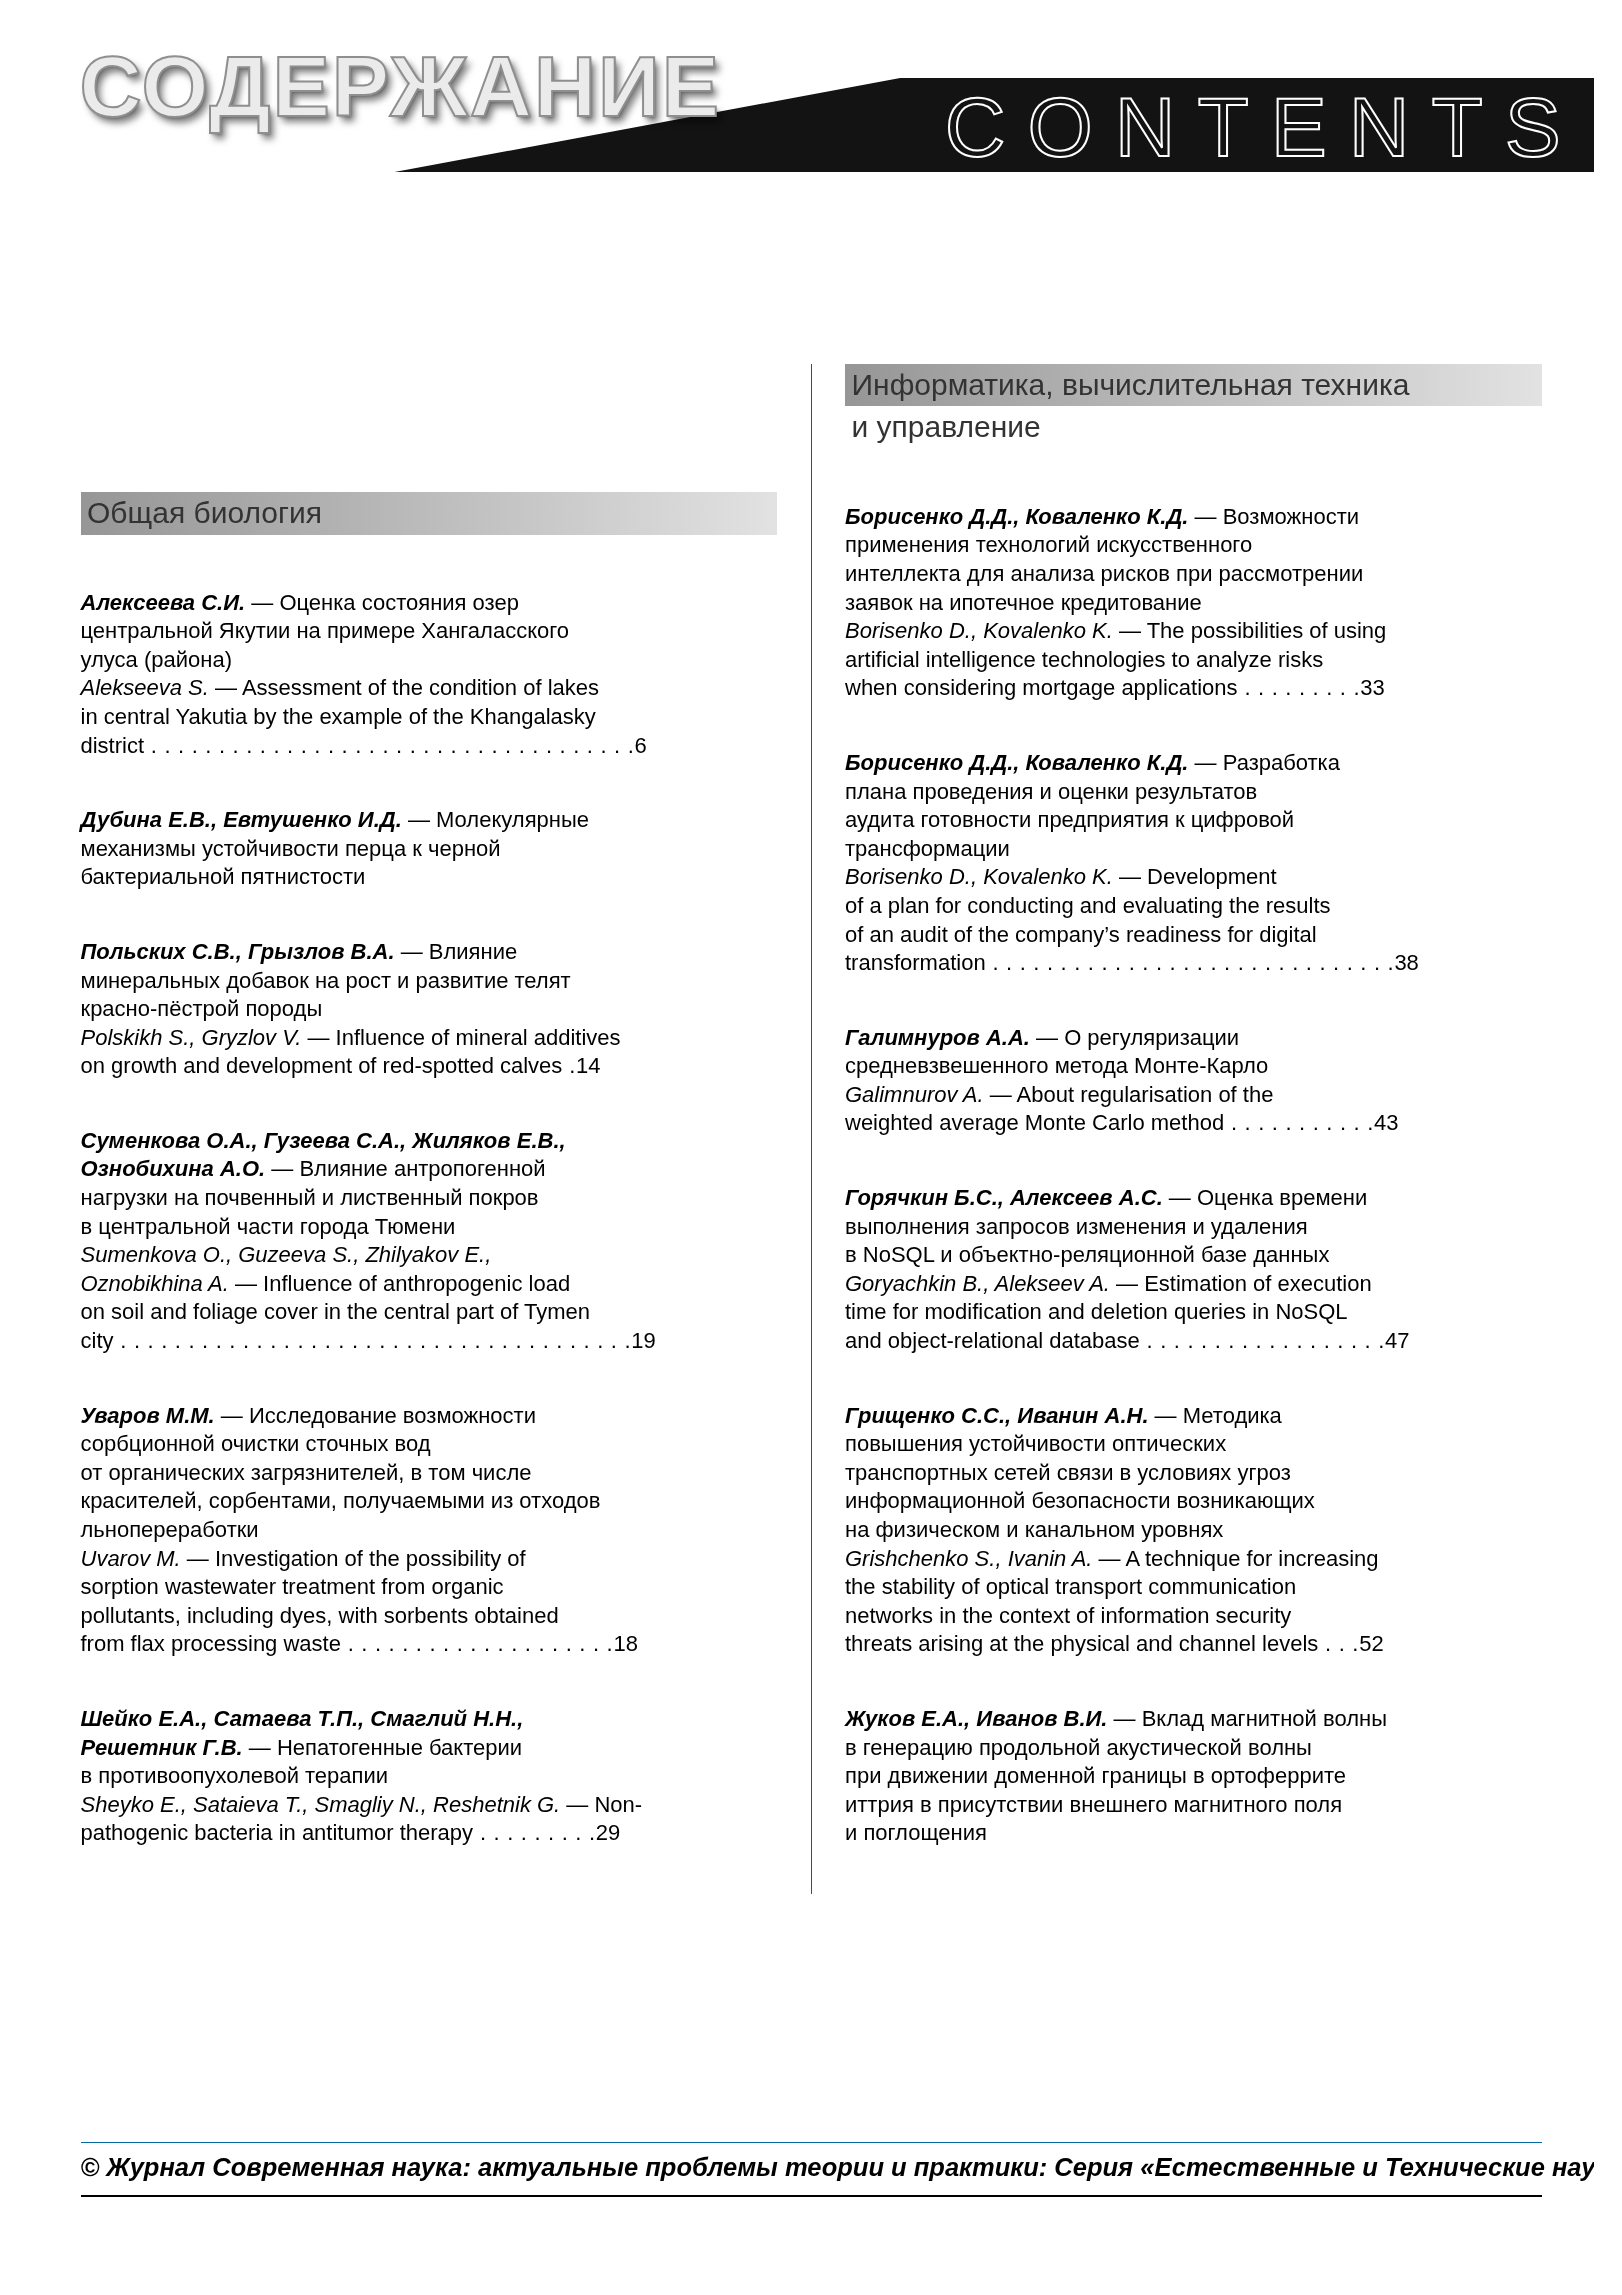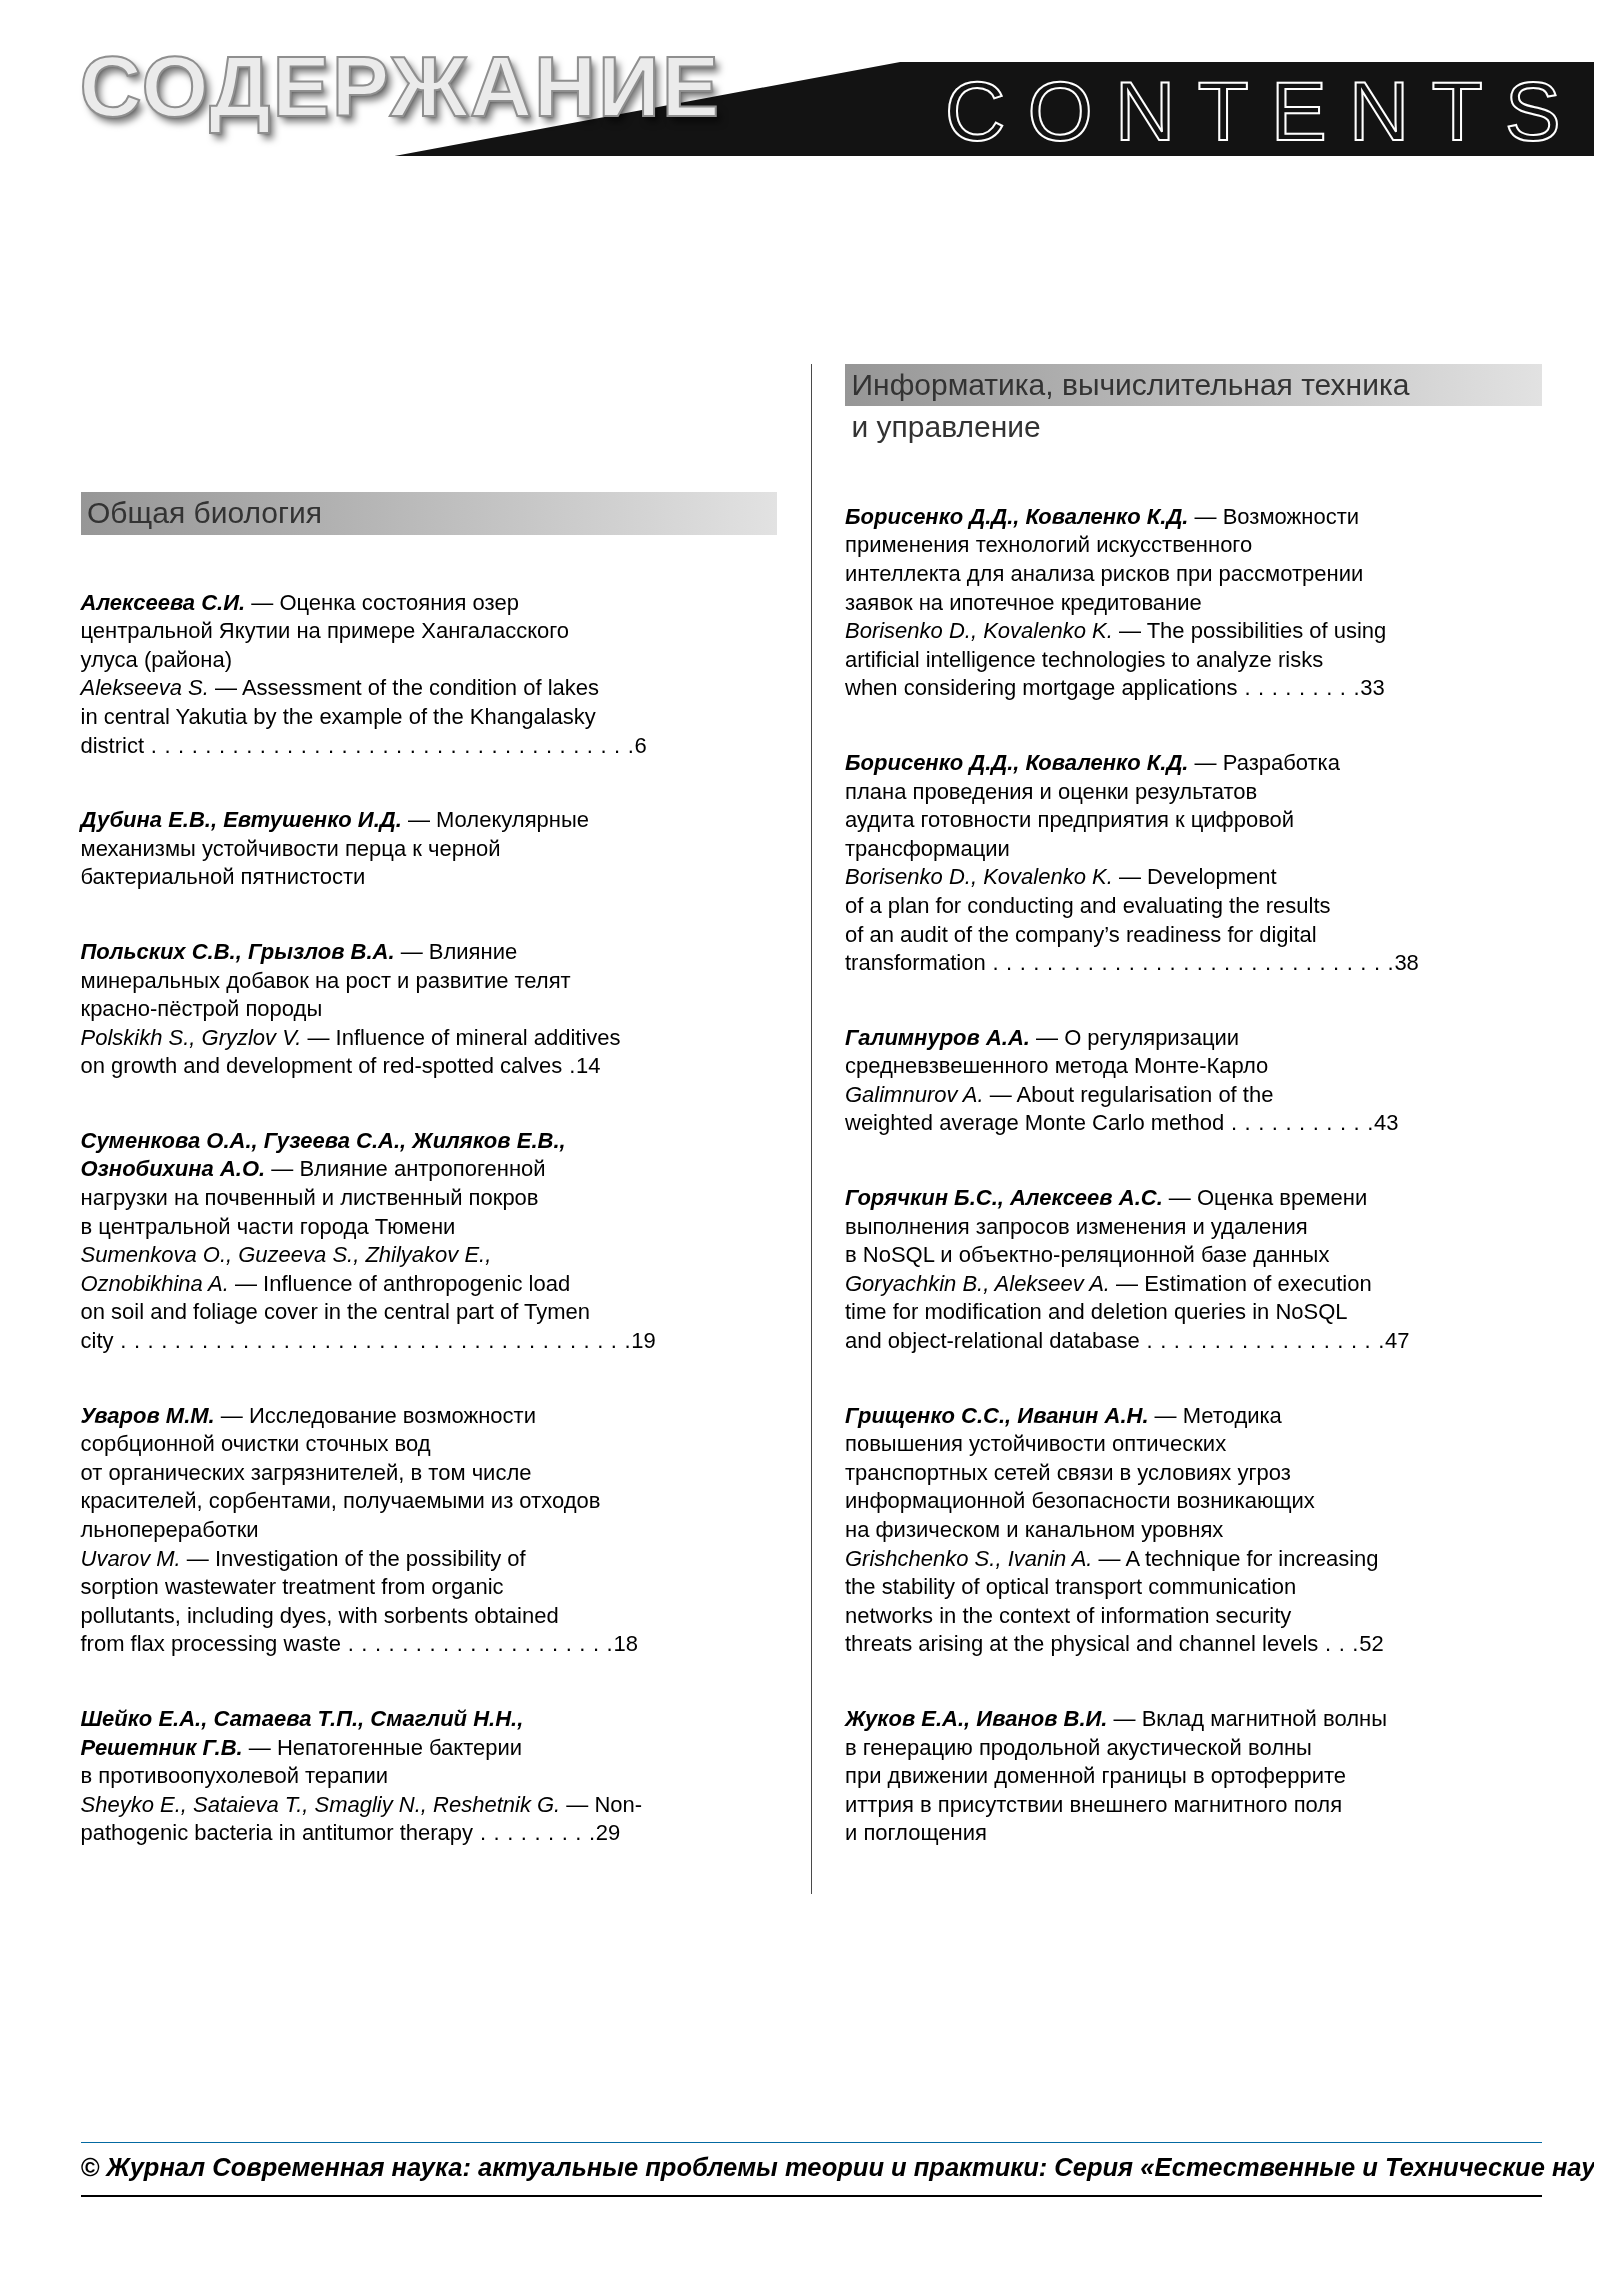--- a/index.html
+++ b/index.html
@@ -16,21 +16,21 @@
   .hdr{position:relative;height:364px;}
   .title-ru{
     position:absolute;left:51px;top:43px;z-index:3;
     font-size:86px;font-weight:bold;letter-spacing:2px;line-height:1;
     color:#ebebeb;
     -webkit-text-stroke:2px #8f8f8f;
     text-shadow:4.6px 5.9px 7.9px rgba(0,0,0,.5), 1.3px 2px 2.6px rgba(0,0,0,.25);
     white-space:nowrap;
   }
   .banner{
-    position:absolute;left:366px;top:62px;width:1204px;height:94px;z-index:1;
+    position:absolute;left:366px;top:78px;width:1204px;height:94px;z-index:1;
     background:var(--banner,#131313);
     clip-path:polygon(0 100%, 42% 0, 100% 0, 100% 100%);
   }
   .title-en{
     position:absolute;right:15.7px;bottom:2.6px;
     font-size:84px;line-height:1;letter-spacing:22px;
     color:transparent;
     -webkit-text-stroke:2px #ffffff;
     white-space:nowrap;
   }

